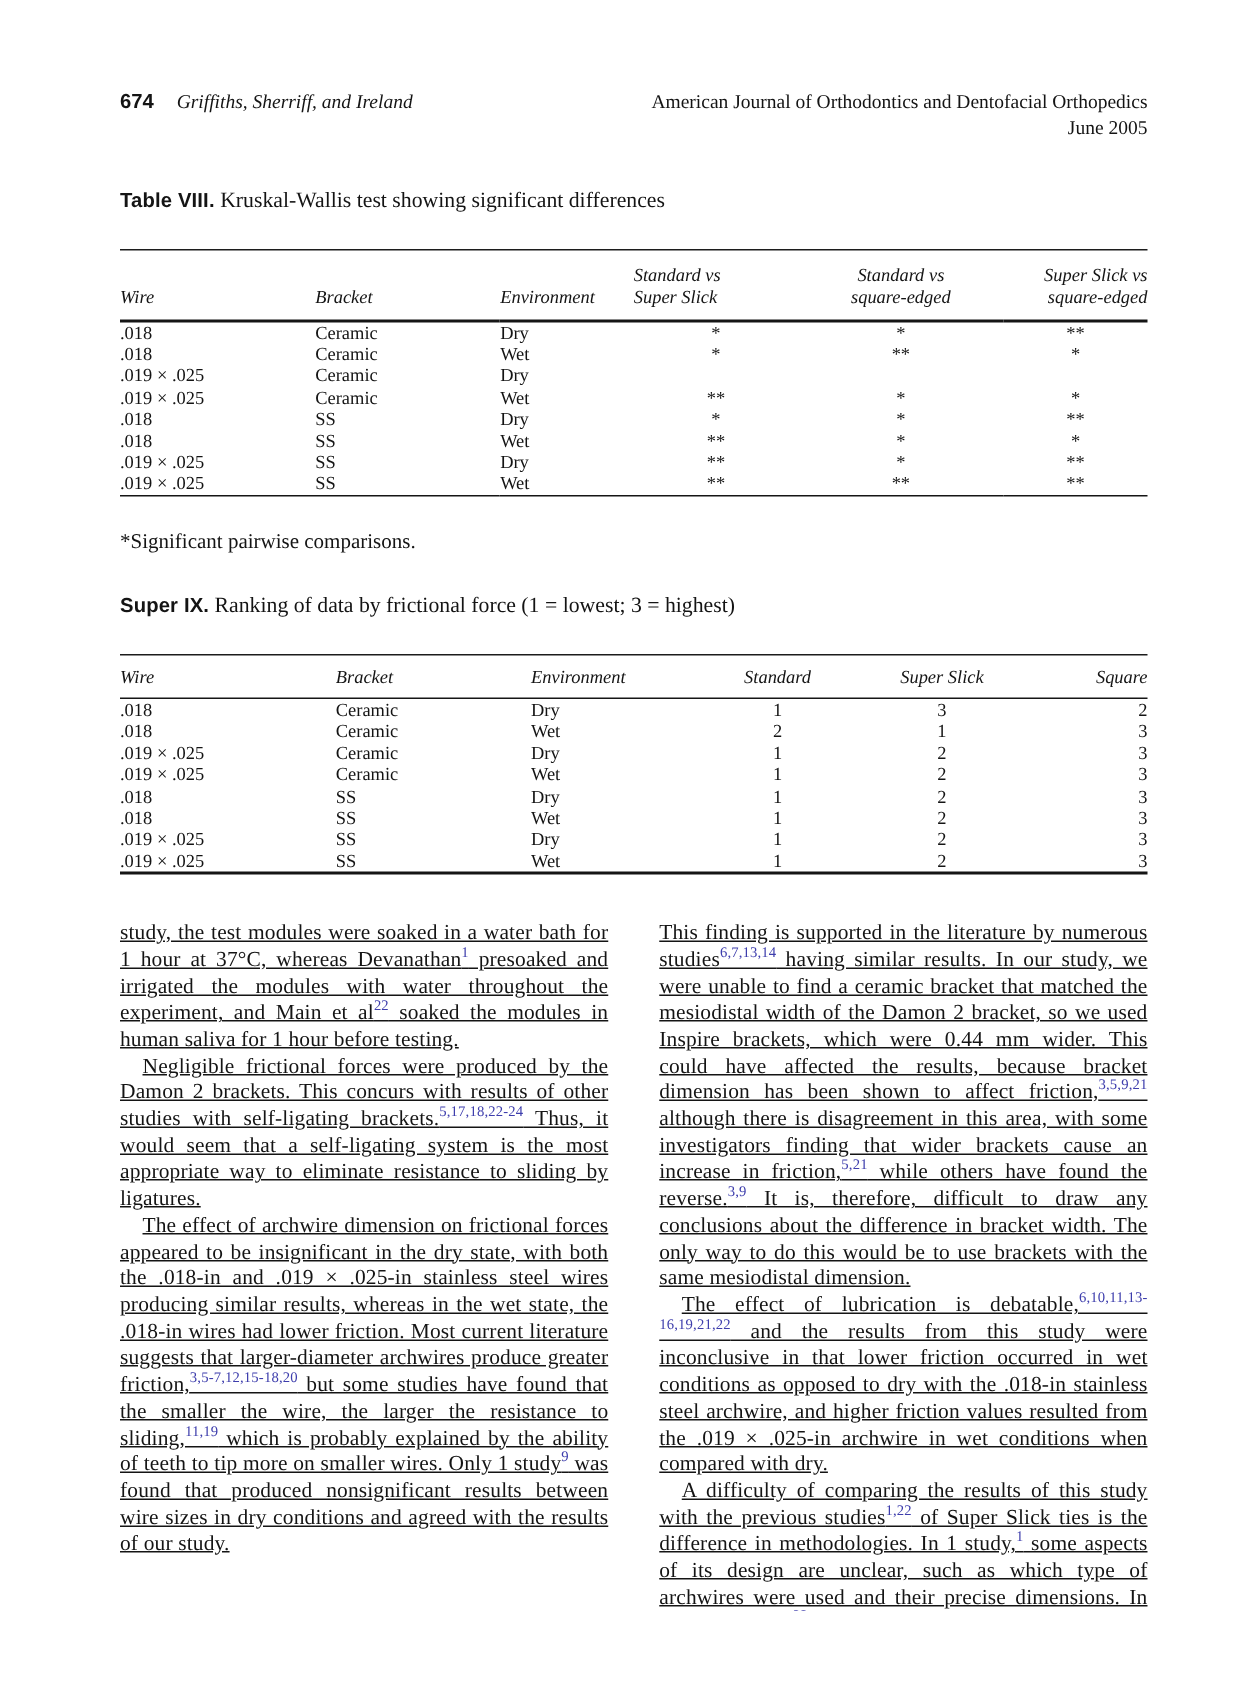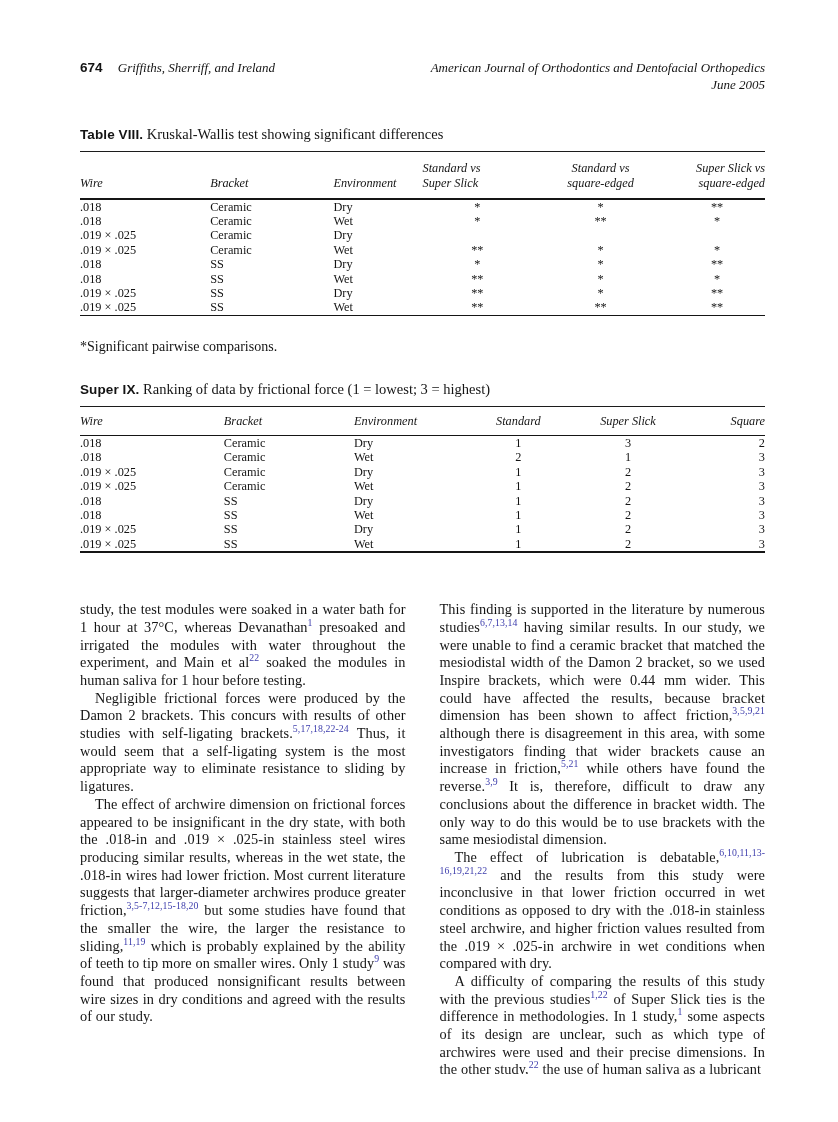--- a/index.html
+++ b/index.html
@@ -11,25 +11,25 @@
     padding:60px 73px 0 80px;
     font-family:"Liberation Serif", serif;
     color:#141414;
     overflow:hidden;
   }
   
   .running-head { display:flex; justify-content:space-between; align-items:flex-start; font-size:13px; }
   .head-left { white-space:nowrap; }
   .folio { font-family:"Liberation Sans", sans-serif; font-weight:bold; font-size:13.5px; margin-right:12px; font-style:normal; }
   .authors { font-style:italic; }
-  .head-right { text-align:right; font-style:italic; line-height:1.3; }
+  .head-right { text-align:right; line-height:1.3; }
 
   
   .table-block { margin-top:32px; }
-  .tbl-title { font-size:14.5px; padding-bottom:8px; border-bottom:1.8px solid #1c1c1c; }
+  .tbl-title { font-size:14.5px; padding-bottom:23px; border-bottom:1.8px solid #1c1c1c; }
   .tbl-label { font-family:"Liberation Sans", sans-serif; font-weight:bold; font-size:13.5px; letter-spacing:.1px; }
 
   table { width:100%; border-collapse:collapse; table-layout:fixed; font-size:12.3px; }
   th { font-weight:normal; font-style:italic; text-align:left; vertical-align:bottom; padding:0; }
   td { padding:0; height:14.4px; line-height:14.4px; }
   .a-l { text-align:left; } .a-c { text-align:center; } .a-r { text-align:right; }
 
   
   .group-row th { padding-top:7px; }
   .group-inner { border-bottom:1.3px solid #1c1c1c; text-align:center; font-style:italic; padding:1px 0 6px; }
@@ -39,21 +39,21 @@
   table.t8 { border-bottom:1.7px solid #151515; }
 
   .footnotes { margin-top:24px; font-size:14px; line-height:14.8px; }
 
   
   .t9-block { margin-top:26px; }
   .t9 .cols-row th { padding:7px 0 6px; border-bottom:1.7px solid #151515; }
   table.t9 { border-bottom:2.8px solid #151515; }
 
   
-  .body-cols { display:flex; gap:34px; margin-top:48px; }
+  .body-cols { display:flex; gap:34px; margin-top:31px;text-decoration:underline; }
   .col { width:331px; text-align:justify; font-size:14.3px; line-height:17.7px; letter-spacing:.1px; }
   .para { margin:0; }
   .para.indent { text-indent:15px; }
   sup.ref { color:var(--ref-accent,#3d3dac); font-size:9.8px; line-height:0; }
 </style>
 </head>
 <body>
 
 <div class="page">
 

